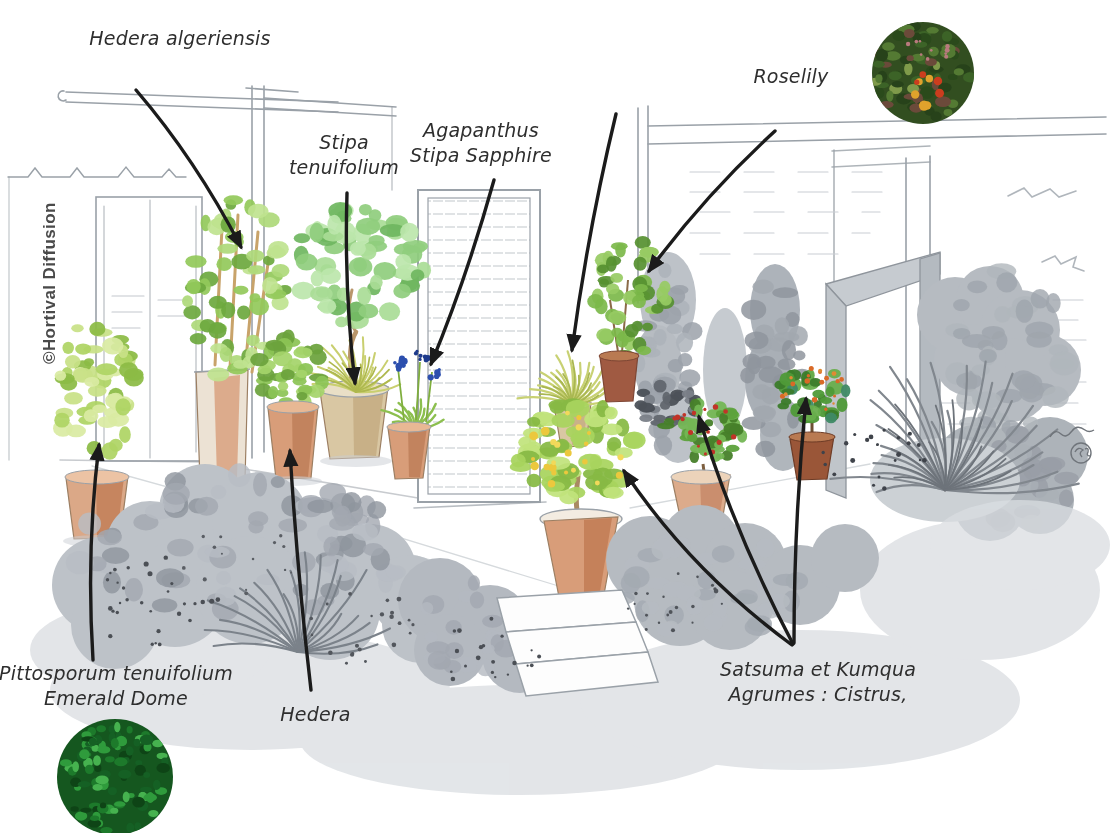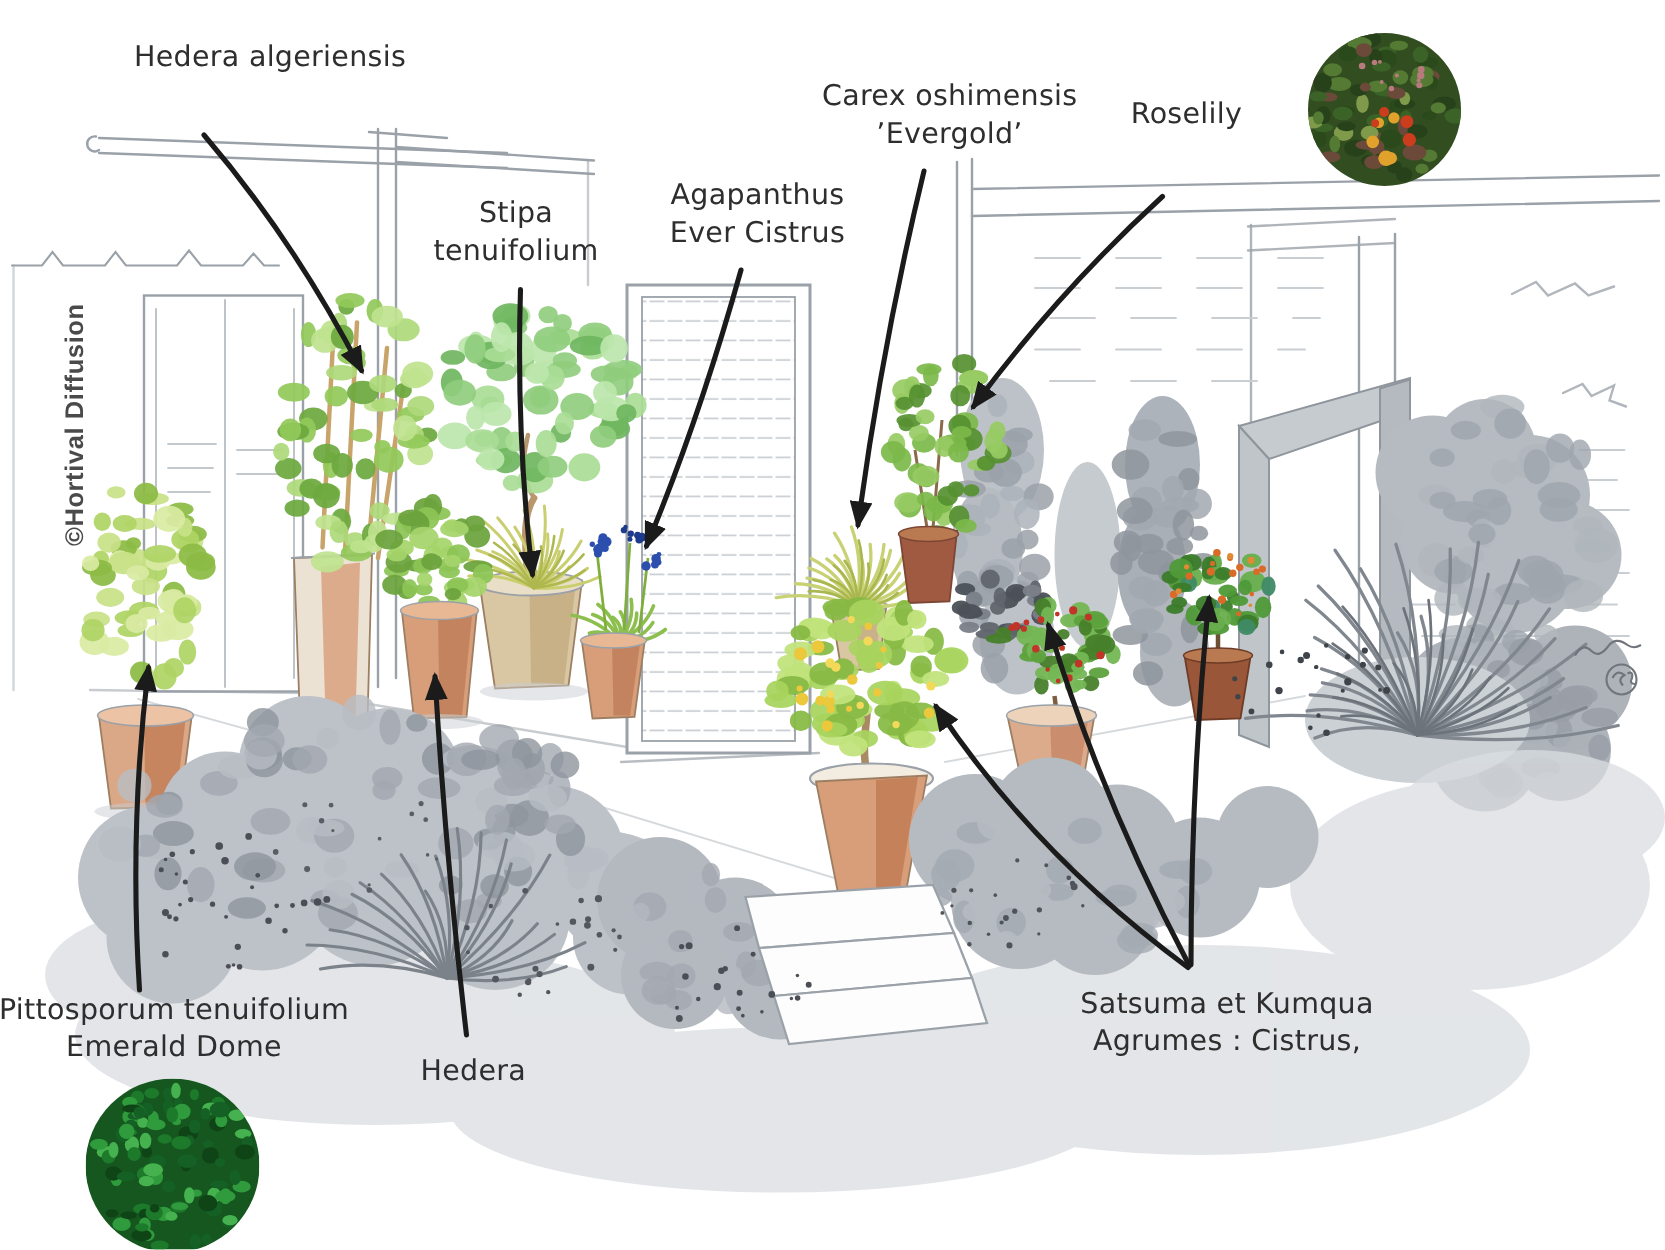--- a/index.html
+++ b/index.html
@@ -1,31 +1,31 @@
 <!DOCTYPE html>
 <html><head>
 <meta charset="utf-8">
 <style>
   html,body{margin:0;padding:0;background:#fff}
   .stage{position:relative;width:1110px;height:833px;background:#ffffff;overflow:hidden;
          font-family:"DejaVu Sans",sans-serif}
   .scene{position:absolute;left:0;top:0}
-  .label{position:absolute;text-align:center;font-size:19px;line-height:1.3;
+  .label{position:absolute;text-align:center;font-style:italic;font-size:19px;line-height:1.3;
          color:#2e2e2e;letter-spacing:.2px}
   .label span{display:block;white-space:nowrap}
   .attribution{position:absolute;left:40px;top:364px;transform:rotate(-90deg);transform-origin:0 0;
          font-family:"Liberation Sans",sans-serif;font-weight:bold;font-size:17px;color:#4a4a4a;
          letter-spacing:.4px;white-space:nowrap}
   .photo{position:absolute;border-radius:50%;overflow:hidden}
   .photo svg{display:block;width:100%;height:100%}
   #photo-arbutus{left:872px;top:22px;width:102px;height:102px}
   #photo-pittosporum{left:57px;top:719px;width:116px;height:116px}
   #label-hedera{left:40px;top:26px;width:280px}
   #label-stipa{left:284px;top:130px;width:120px}
-  #label-agapanthus{left:420px;top:118px;width:170px}
+  #label-agapanthus{left:396px;top:118px;width:170px}
   #label-carex{left:548px;top:52px;width:170px}
   #label-arbutus{left:702px;top:64px;width:178px}
   #label-pittosporum{left:-2px;top:661px;width:236px}
   #label-salvia{left:268px;top:702px;width:95px}
   #label-agrumes{left:706px;top:657px;width:224px}
 </style>
 </head>
 <body>
 
 <div class="stage">
@@ -1399,25 +1399,21 @@
 
   <div class="label" id="label-hedera">
     <span>Hedera algeriensis</span>
   </div>
   <div class="label" id="label-stipa">
     <span>Stipa</span>
     <span>tenuifolium</span>
   </div>
   <div class="label" id="label-agapanthus">
     <span>Agapanthus</span>
-    <span>Ever Cistrus</span>
-  </div>
-  <div class="label" id="label-carex">
-    <span>Carex oshimensis</span>
-    <span>’Evergold’</span>
+    <span>Stipa Sapphire</span>
   </div>
   <div class="label" id="label-arbutus">
     <span>Roselily</span>
   </div>
   <div class="label" id="label-pittosporum">
     <span>Pittosporum tenuifolium</span>
     <span>Emerald Dome</span>
   </div>
   <div class="label" id="label-salvia">
     <span>Hedera</span>

